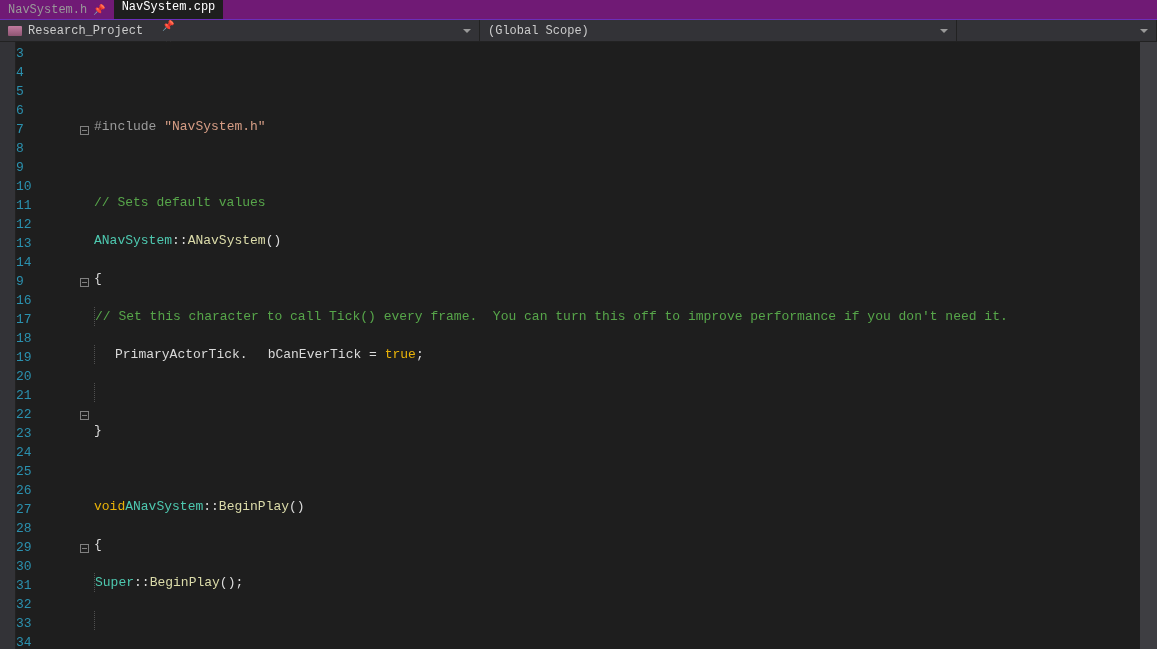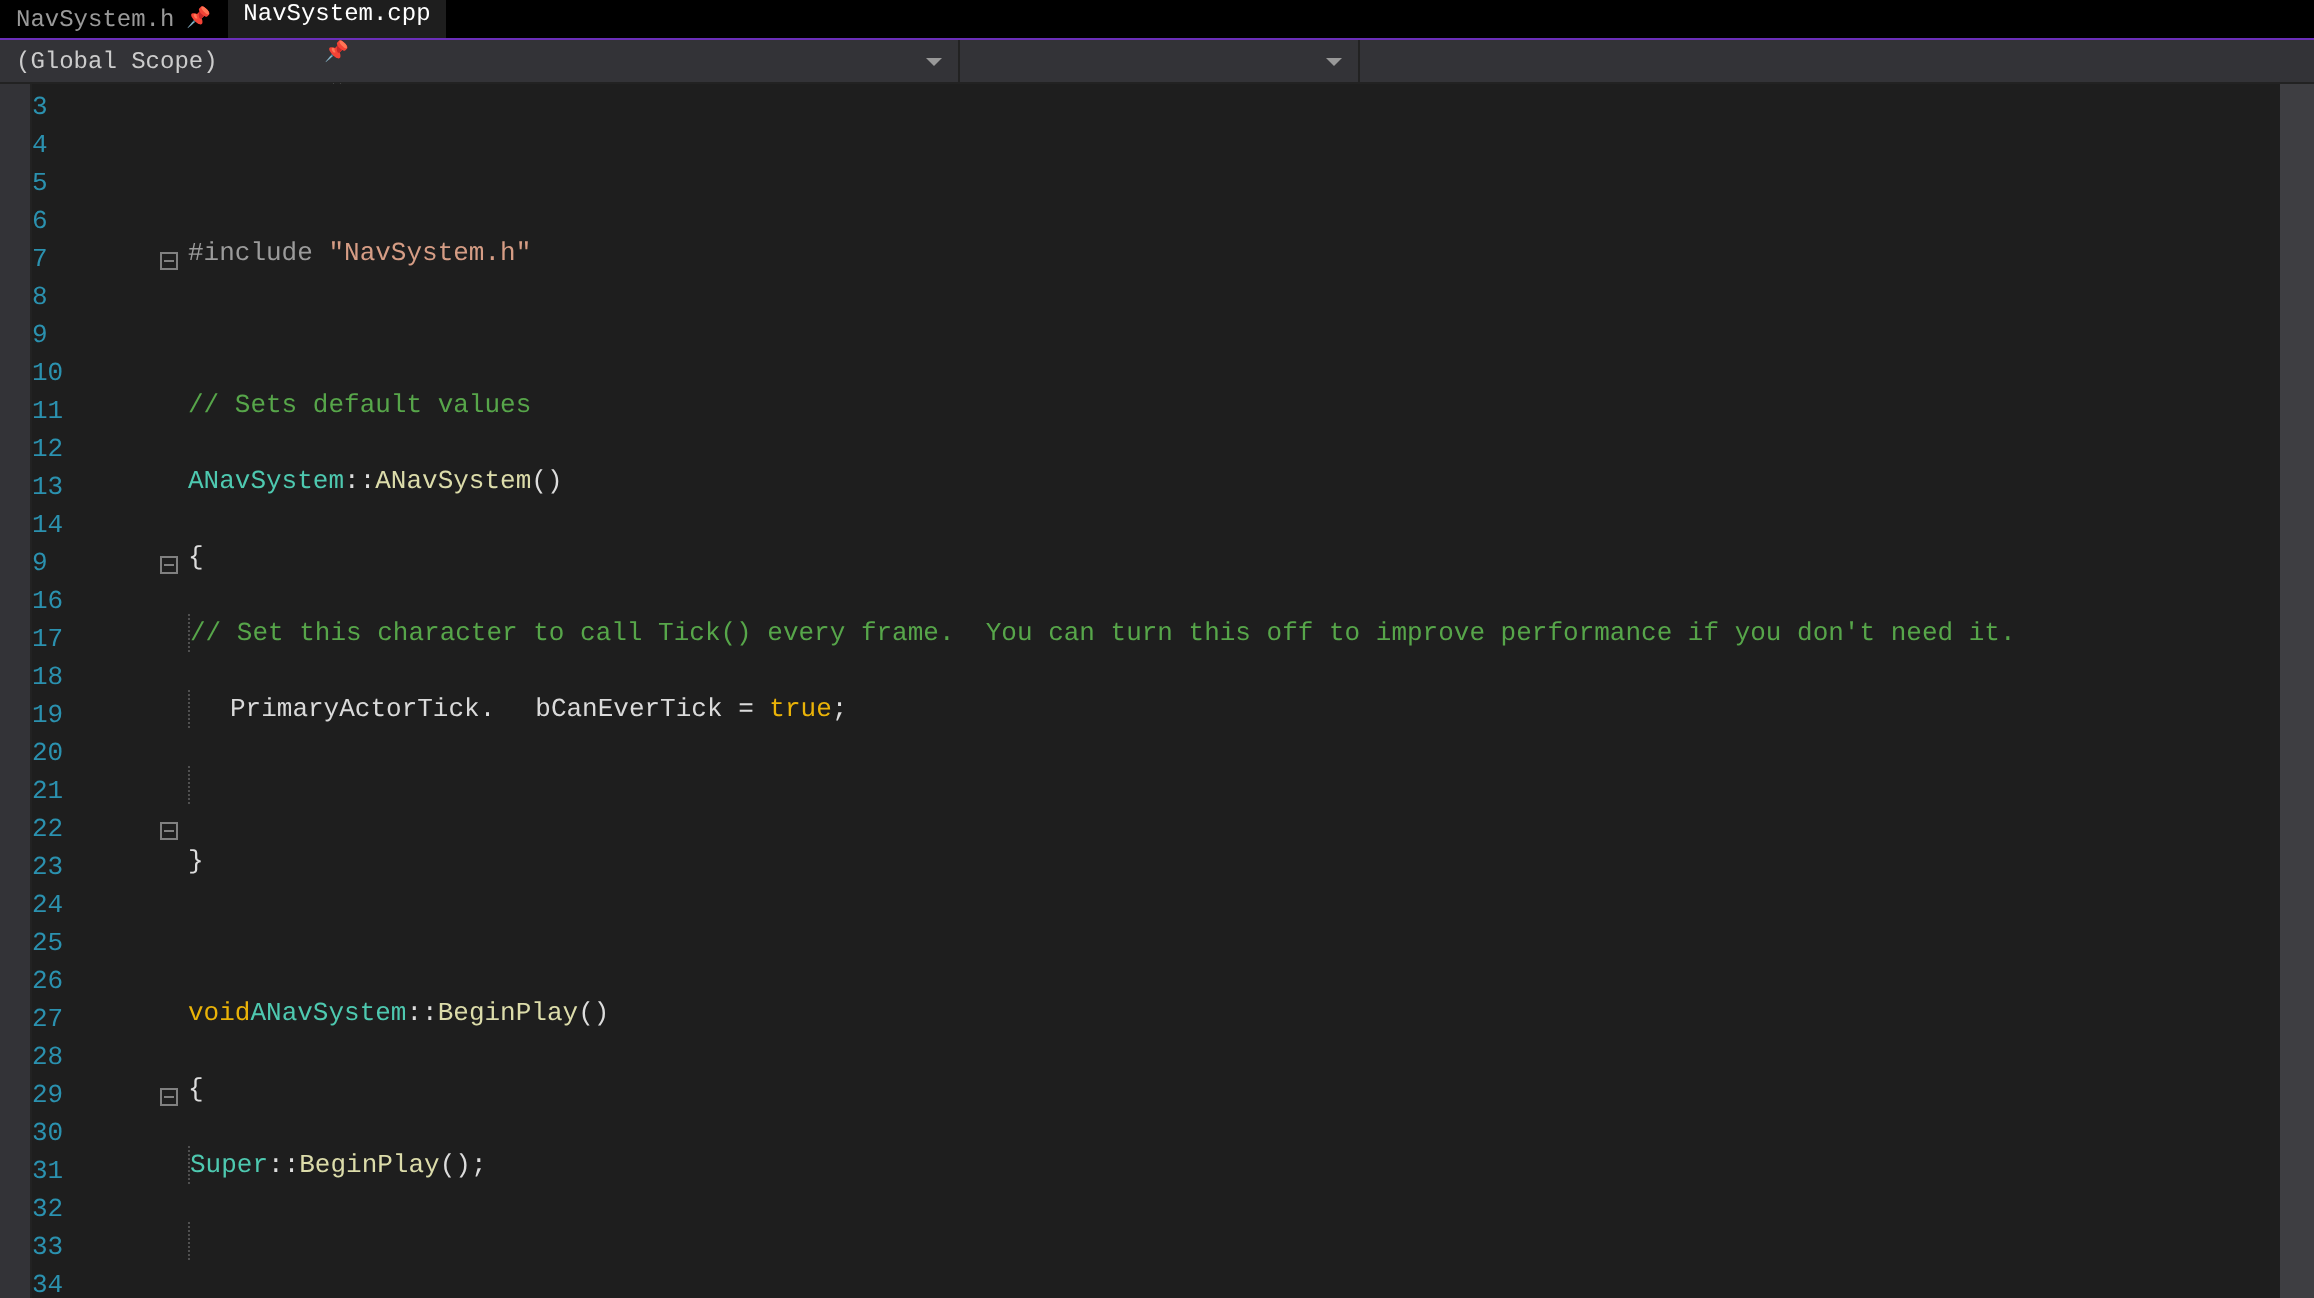--- a/index.html
+++ b/index.html
@@ -7,21 +7,21 @@
     background: #1e1e1e;
     font-family: Consolas, 'Courier New', monospace;
     font-size: 13px;
     color: #dcdcdc;
     overflow: hidden;
     width: 1157px;
     height: 649px;
   }
   .tab-bar {
     display: flex;
-    background: #000000;
+    background: #701a75;
     height: 20px;
     align-items: center;
     border-bottom: 1px solid #6b2fba;
   }
   .tab {
     display: flex;
     align-items: center;
     padding: 0 8px;
     height: 100%;
     color: #999;
@@ -157,20 +157,25 @@
     <span class="pin-icon">📌</span>
   </div>
   <div class="tab active">
     <span>NavSystem.cpp</span>
     <span class="pin-icon">📌</span>
     <span class="close-icon">✕</span>
   </div>
 </div>
 
 <div class="nav-bar">
+  <div class="nav-drop">
+    <span class="proj-icon"></span>
+    <span>Research_Project</span>
+    <span class="chev"></span>
+  </div>
   <div class="nav-drop">
     <span>(Global Scope)</span>
     <span class="chev"></span>
   </div>
   <div class="nav-drop">
     <span></span>
     <span class="chev"></span>
   </div>
 </div>
 

